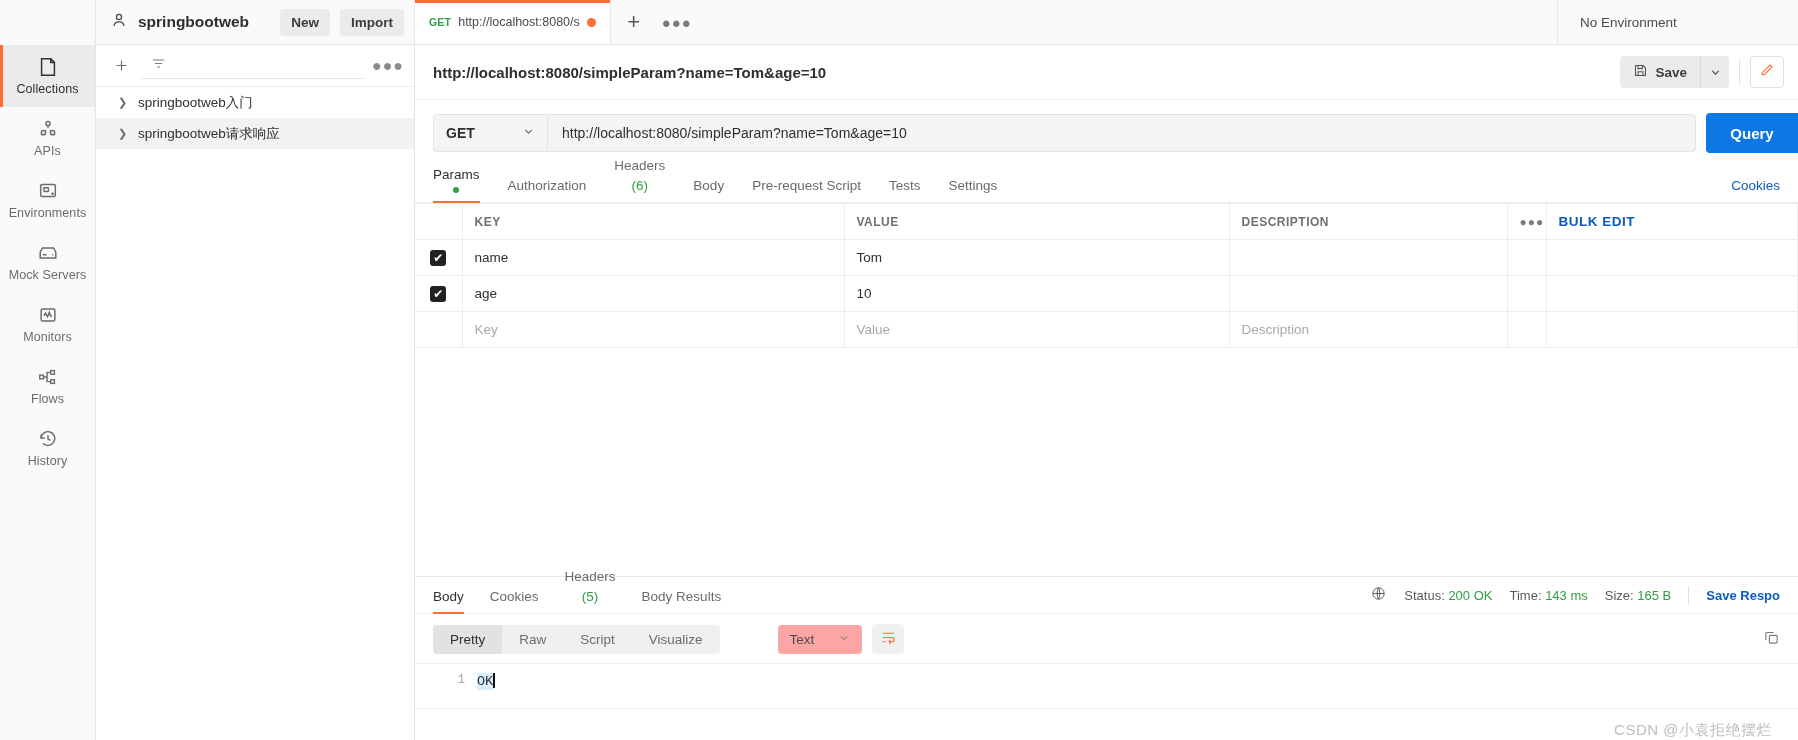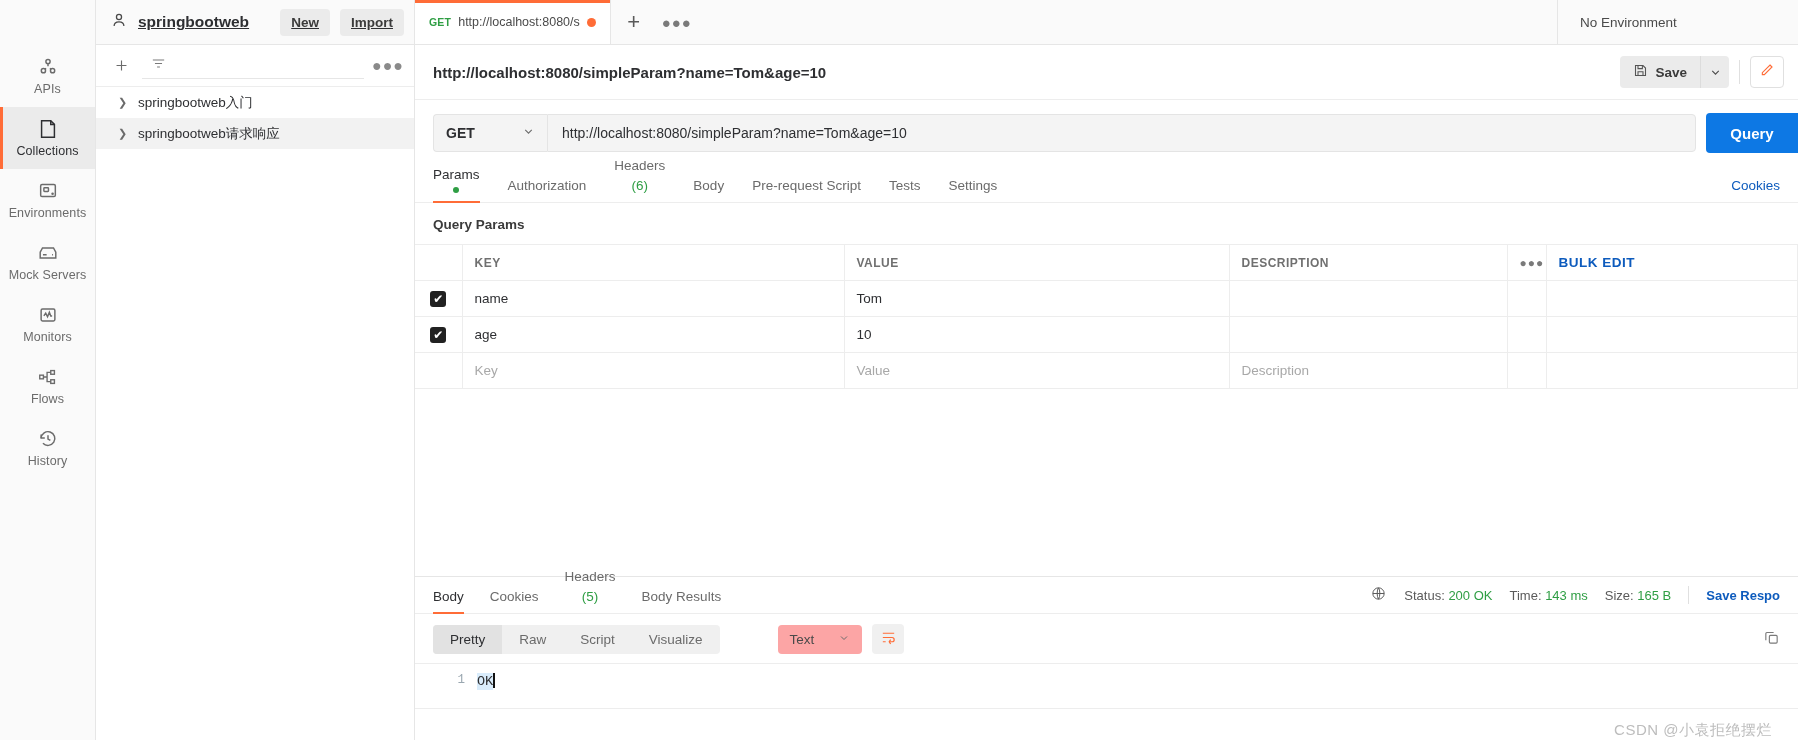--- a/index.html
+++ b/index.html
@@ -31,21 +31,21 @@
   }
   .rail-item svg { display: block; }
 
   
   .sidebar {
     width: 319px; flex: 0 0 319px; background: #fff;
     border-right: 1px solid #e6e6e6; display: flex; flex-direction: column;
   }
   .workspace-bar {
     height: 45px; display: flex; align-items: center; gap: 10px;
-    padding: 0 10px 0 14px; background: #fafafa; border-bottom: 1px solid #e6e6e6; text-decoration: underline;
+    padding: 0 10px 0 14px; background: #fafafa; border-bottom: 1px solid #e6e6e6;
   }
   .ws-name { font-size: 15.5px; font-weight: 600; color: #2e2f32; flex: 1; }
   .ws-btn {
     background: #ebebeb; border: none; border-radius: 4px;
     padding: 6px 11px; font-size: 13.5px; font-weight: 600; color: #3b3b3b;
     cursor: pointer; font-family: inherit;
   }
   .sb-toolbar {
     height: 42px; display: flex; align-items: center; gap: 8px;
     padding: 0 10px 0 12px; border-bottom: 1px solid #ededed;
@@ -239,39 +239,39 @@
     text-align: right; padding: 12px 26px 0 0; font-size: 15px; color: #bdbdbd;
     letter-spacing: .5px;
   }
 </style>
 </head>
 <body>
 
 <div class="app">
 
   <div class="rail">
+    <div class="rail-item active">
+      <span>
+        <svg width="22" height="22" viewBox="0 0 24 24" fill="none" stroke="currentColor" stroke-width="1.6">
+          <path d="M5 3h10l4 4v14H5z"></path>
+            <path d="M15 3v4h4"></path>
+        </svg>
+      </span>
+      <span class="rail-label">Collections</span>
+    </div>
     <div class="rail-item">
       <span>
         <svg width="22" height="22" viewBox="0 0 24 24" fill="none" stroke="currentColor" stroke-width="1.6">
           <circle cx="12" cy="6" r="2.3"></circle>
             <circle cx="7" cy="16" r="2.3"></circle>
             <circle cx="17" cy="16" r="2.3"></circle>
           <path d="M12 8.3v3M10 13.6 8.6 14.4M14 13.6l1.4.8"></path>
         </svg>
       </span>
       <span class="rail-label">APIs</span>
-    </div>
-    <div class="rail-item active">
-      <span>
-        <svg width="22" height="22" viewBox="0 0 24 24" fill="none" stroke="currentColor" stroke-width="1.6">
-          <path d="M5 3h10l4 4v14H5z"></path>
-            <path d="M15 3v4h4"></path>
-        </svg>
-      </span>
-      <span class="rail-label">Collections</span>
     </div>
     <div class="rail-item">
       <span>
         <svg width="22" height="22" viewBox="0 0 24 24" fill="none" stroke="currentColor" stroke-width="1.6">
           <rect x="4" y="5" width="16" height="13" rx="1.5"></rect>
             <rect x="7.5" y="8.5" width="5" height="4" rx=".7"></rect>
           <circle cx="17" cy="15" r="1.4" fill="currentColor" stroke="none"></circle>
         </svg>
       </span>
       <span class="rail-label">Environments</span>
@@ -419,21 +419,20 @@
         <span>Headers</span>
         <span class="count">(6)</span>
       </div>
       <div class="rtab">Body</div>
       <div class="rtab">Pre-request Script</div>
       <div class="rtab">Tests</div>
       <div class="rtab">Settings</div>
       <div class="cookies-link">Cookies</div>
     </div>
 
-    <div class="qp-title">Query Params</div>
 
     <table class="ptable">
       <thead>
         <tr>
           <th class="c-check"></th>
           <th class="c-key">KEY</th>
           <th class="c-val">VALUE</th>
           <th class="c-desc">DESCRIPTION</th>
           <th class="c-dots">●●●</th>
           <th class="c-bulk">Bulk Edit</th>

